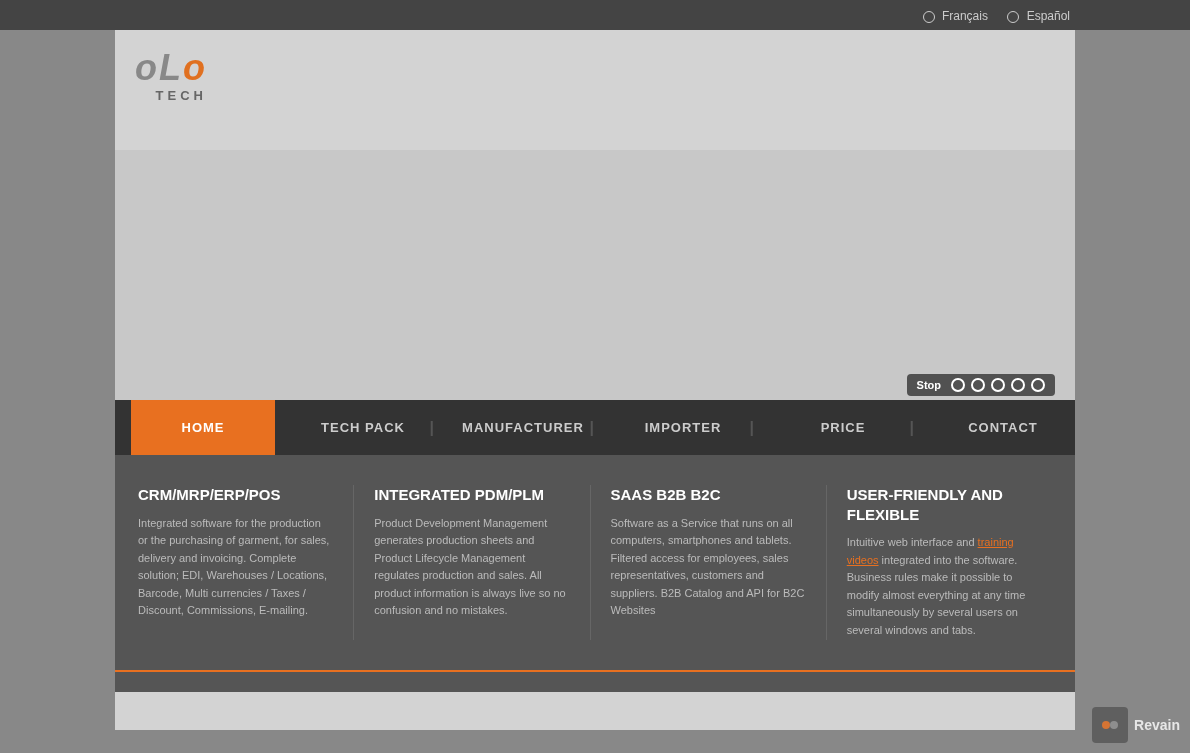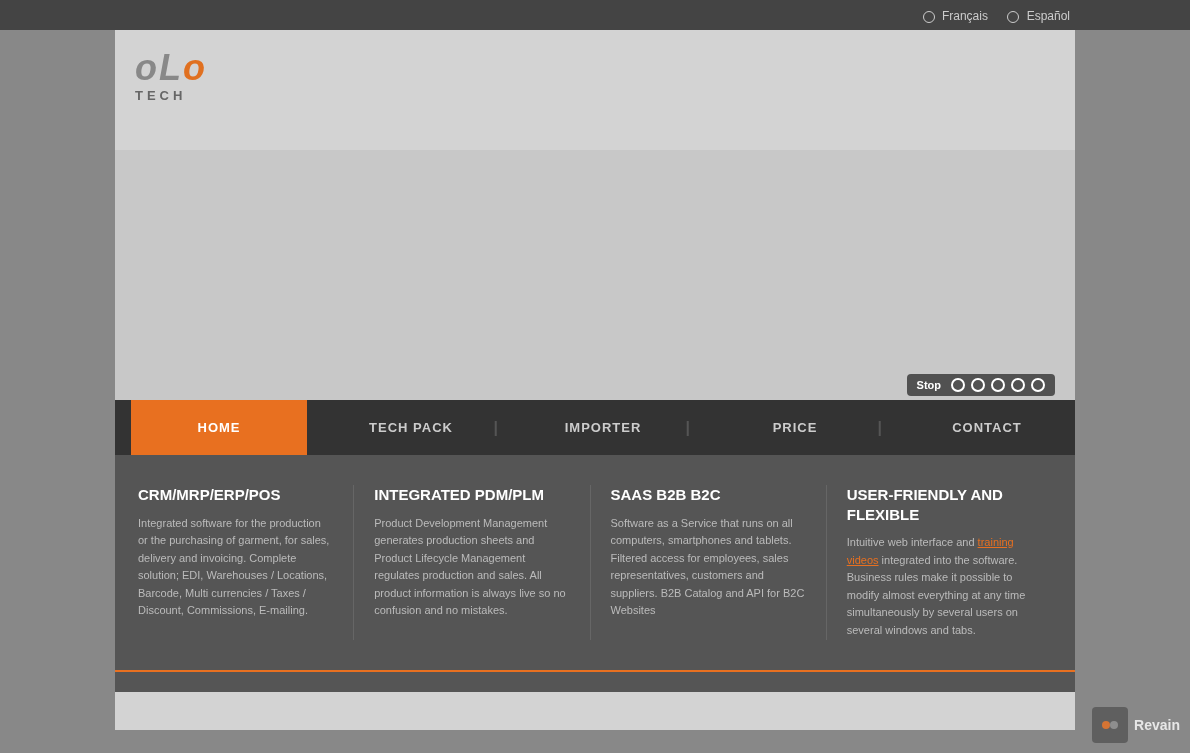--- a/index.html
+++ b/index.html
@@ -51,21 +51,21 @@
       padding: 20px 20px 10px 20px;
       height: 120px;
       display: flex;
       align-items: flex-start;
     }
 
     
     #logo-area {
       display: flex;
       flex-direction: column;
-      align-items: flex-start;
+      align-items: flex-end;
     }
     .logo-text {
       font-size: 36px;
       font-weight: bold;
       letter-spacing: 2px;
       line-height: 1;
     }
     .logo-o1 { color: #888; font-style: italic; }
     .logo-l  { color: #888; font-style: italic; }
     .logo-o2 { color: #e07020; font-style: italic; }
@@ -260,20 +260,23 @@
   </div>
 
   <nav id="nav">
     <a class="nav-item active">
       <span>HOME</span>
     </a>
     <a class="nav-item">
       <span>TECH PACK</span>
     </a>
     <a class="nav-item">
+      <span>MANUFACTURER</span>
+    </a>
+    <a class="nav-item">
       <span>IMPORTER</span>
     </a>
     <a class="nav-item">
       <span>PRICE</span>
     </a>
     <a class="nav-item">
       <span>CONTACT</span>
     </a>
   </nav>
 

